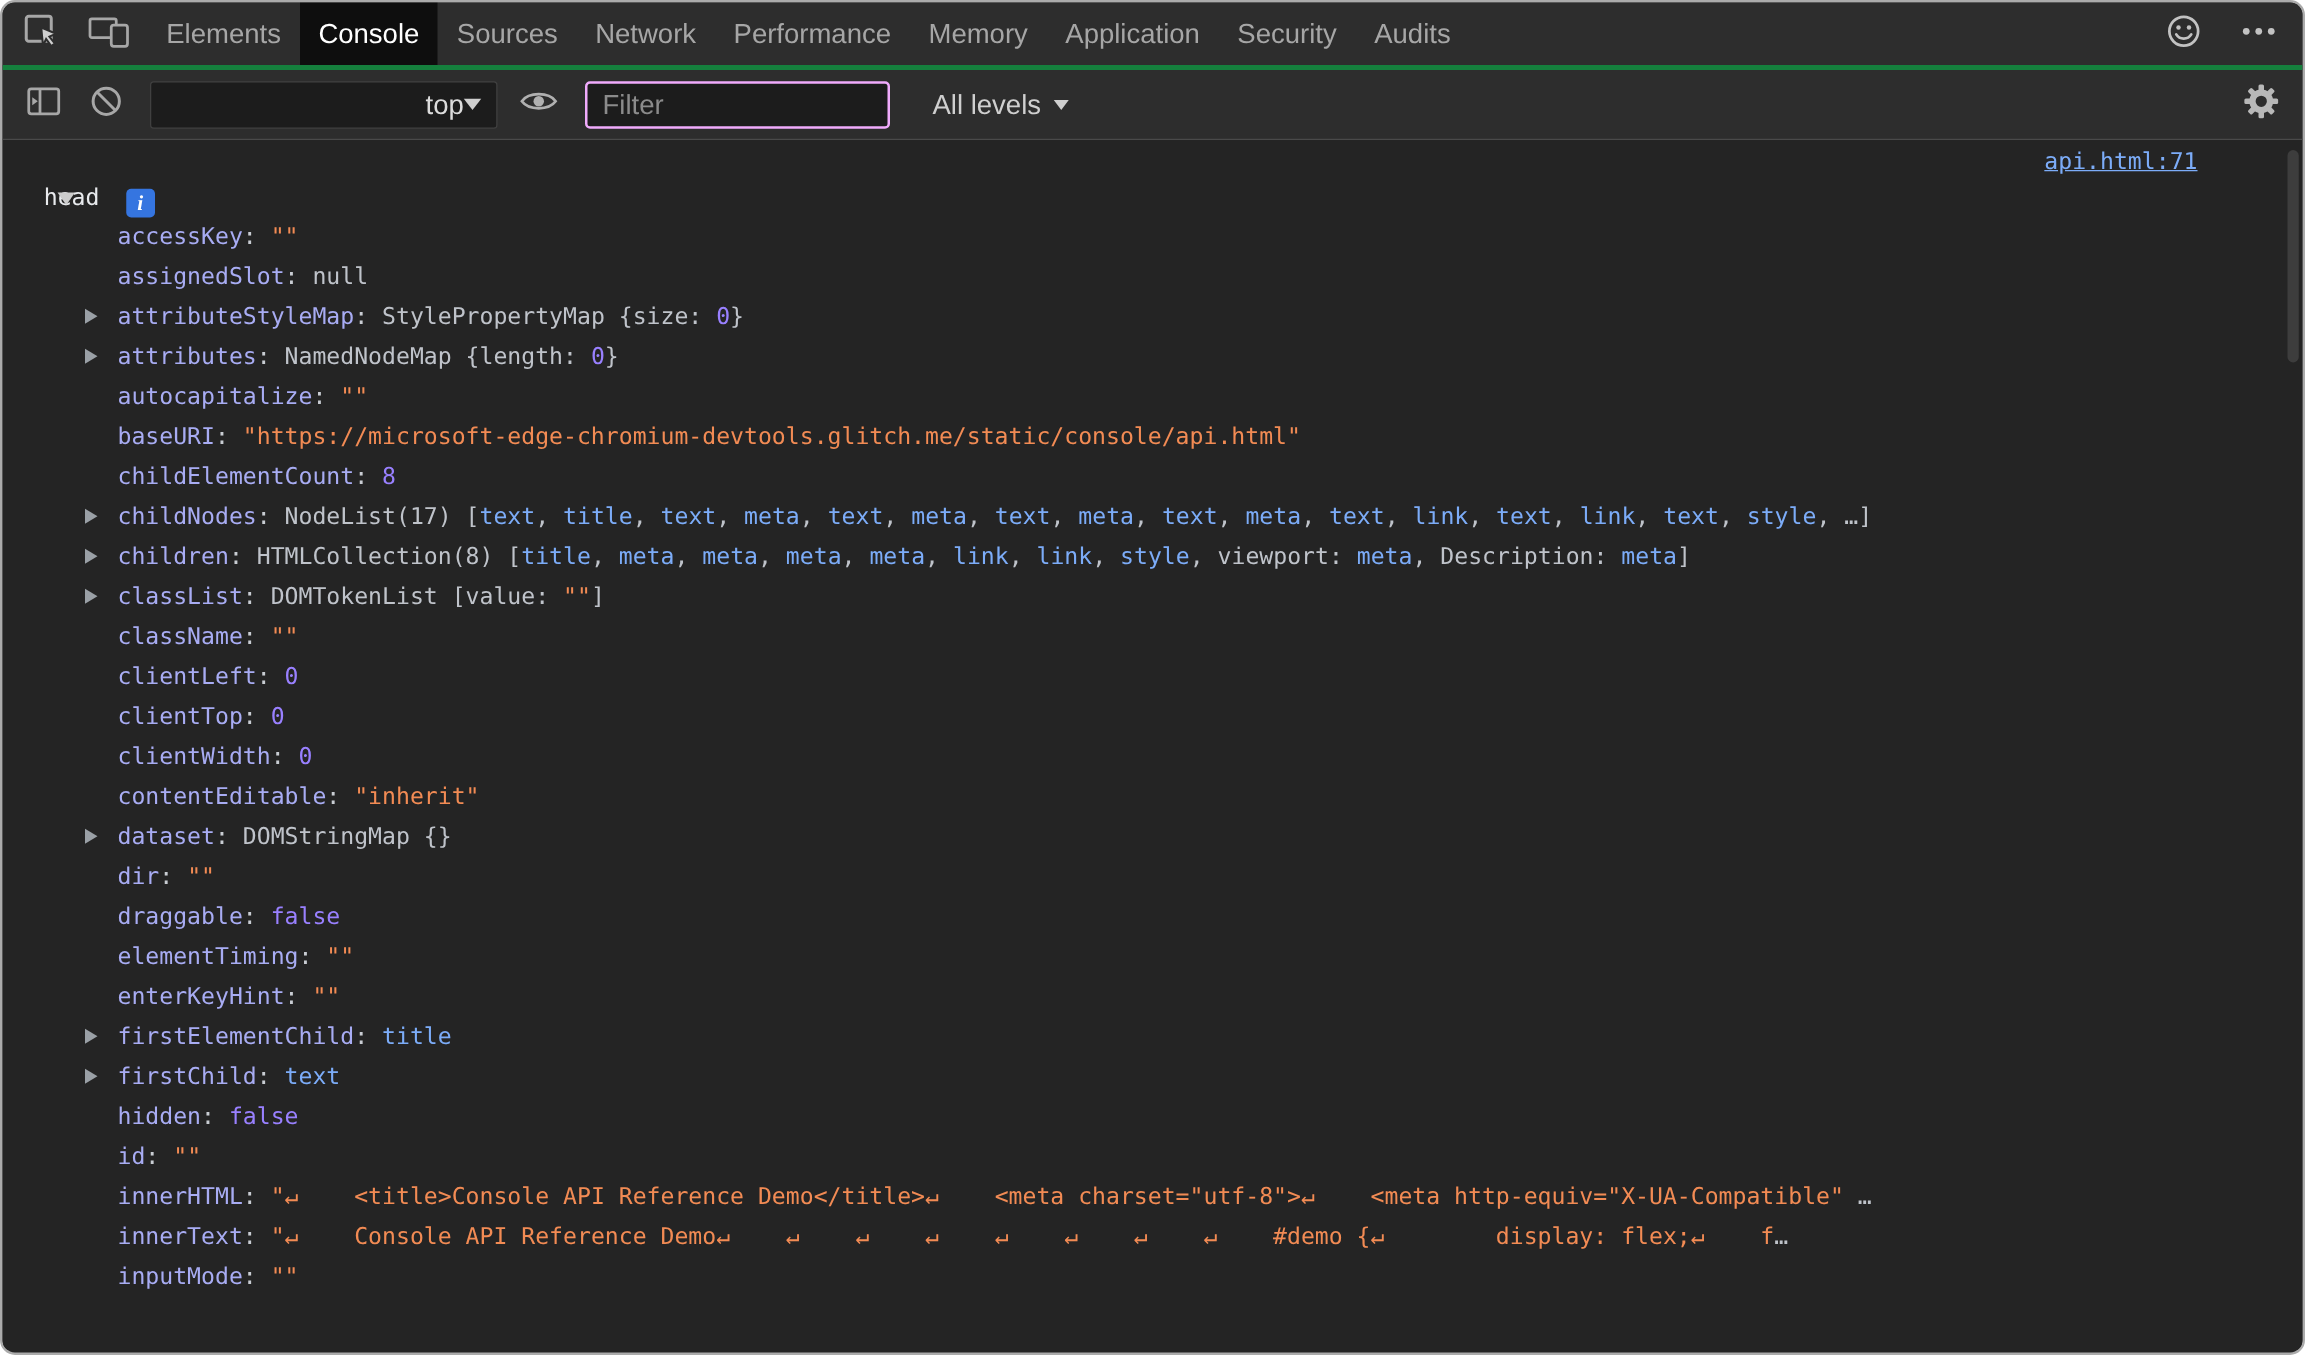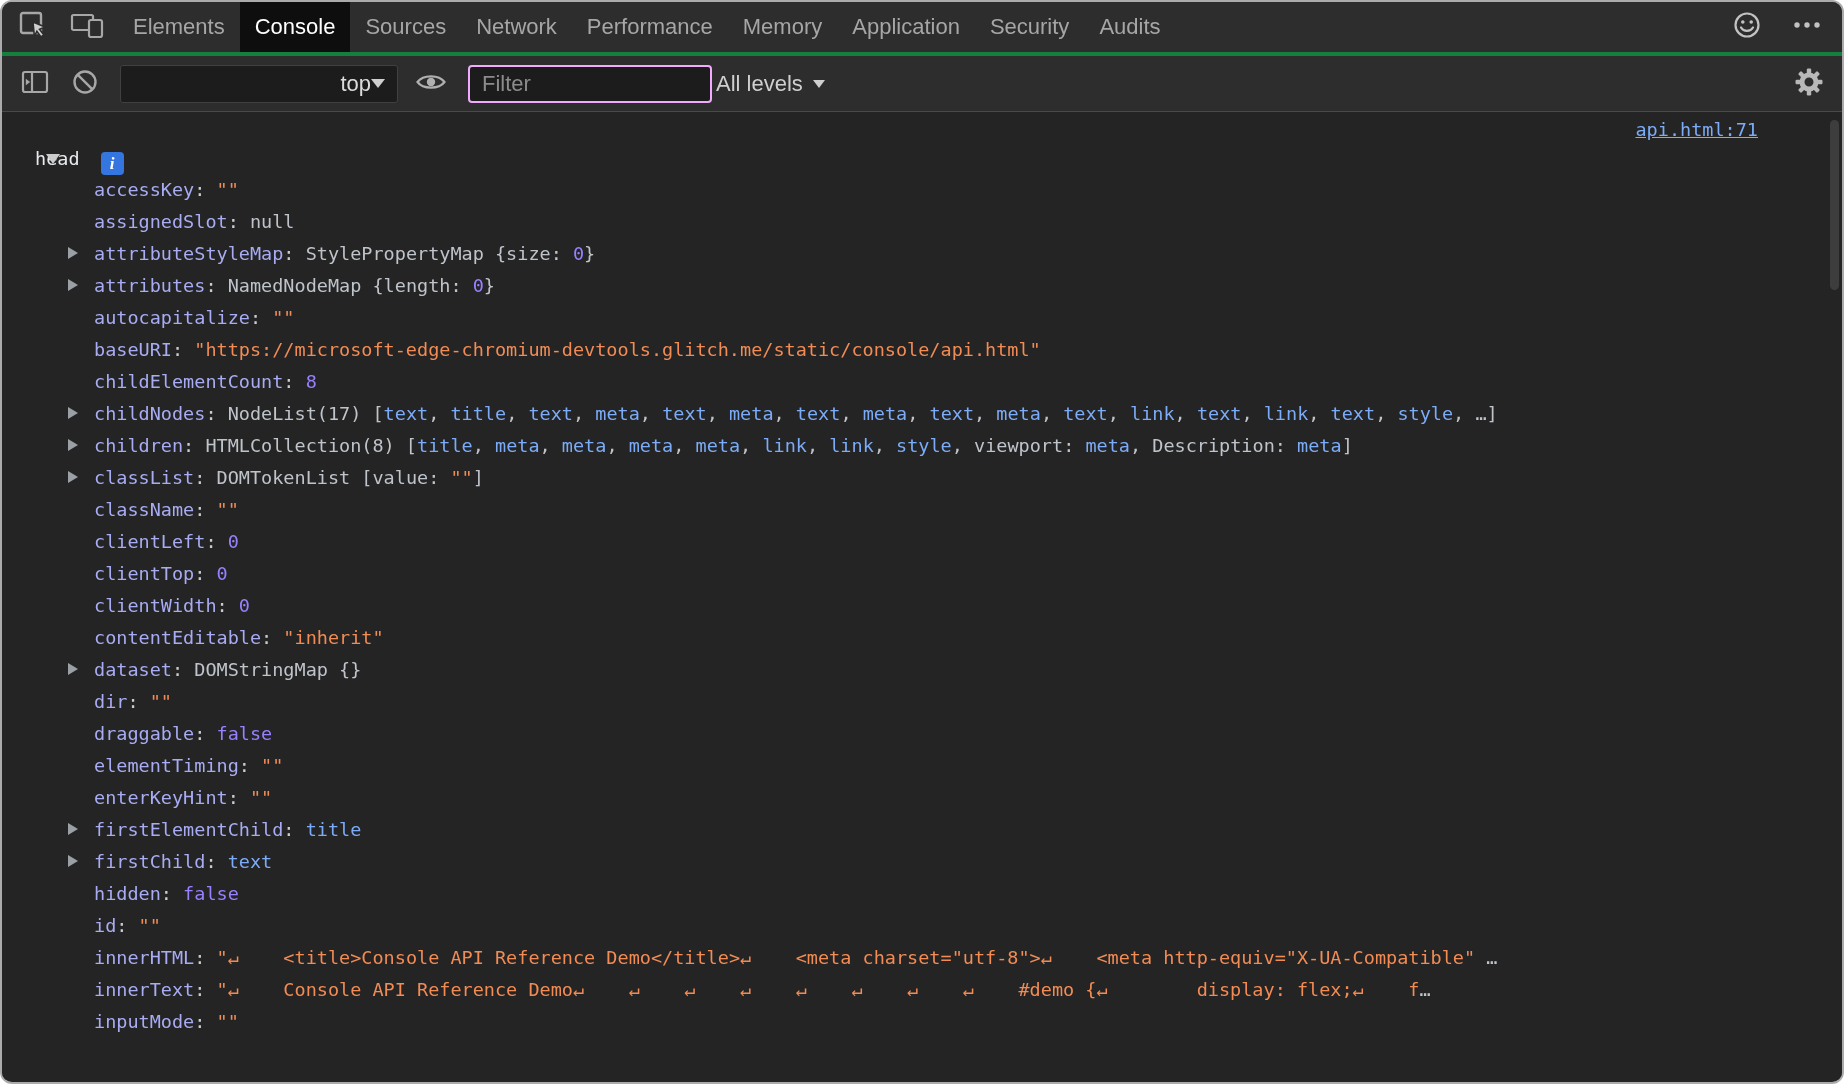--- a/index.html
+++ b/index.html
@@ -37,21 +37,21 @@
   }
   .caret { width:0; height:0; border-left:7px solid transparent; border-right:7px solid transparent; border-top:9px solid #cfcfcf; }
   .caret.small { border-left-width:6px; border-right-width:6px; border-top-width:8px; }
   .filter-input {
     width:244px; height:38px; margin-left:16px;
     background:#1c1c1c; border:2px solid #f0abfc; border-radius:4px;
     color:#dcdcdc; font-size:22px; padding:0 12px; outline:none;
     font-family:"Liberation Sans", sans-serif;
   }
   .filter-input::placeholder { color:#8b8b8b; }
-  .levels { display:flex; align-items:center; gap:10px; color:#cfcfcf; font-size:22px; margin-left:4px; }
+  .levels { display:flex; align-items:center; gap:10px; color:#cfcfcf; font-size:22px; margin-left:34px; }
   .toolbar-spacer { flex:1; }
 
   
   .console {
     position:relative; height:968px; background:#242424; overflow:hidden;
     font-family:"DejaVu Sans Mono", monospace; font-size:18.5px; color:#d7d9dc;
     padding-top:4px;
   }
   .link-row { height:28px; line-height:28px; text-align:right; padding-right:84px; }
   .source-link { color:var(--c-link,#7cacf8); text-decoration:underline; }

